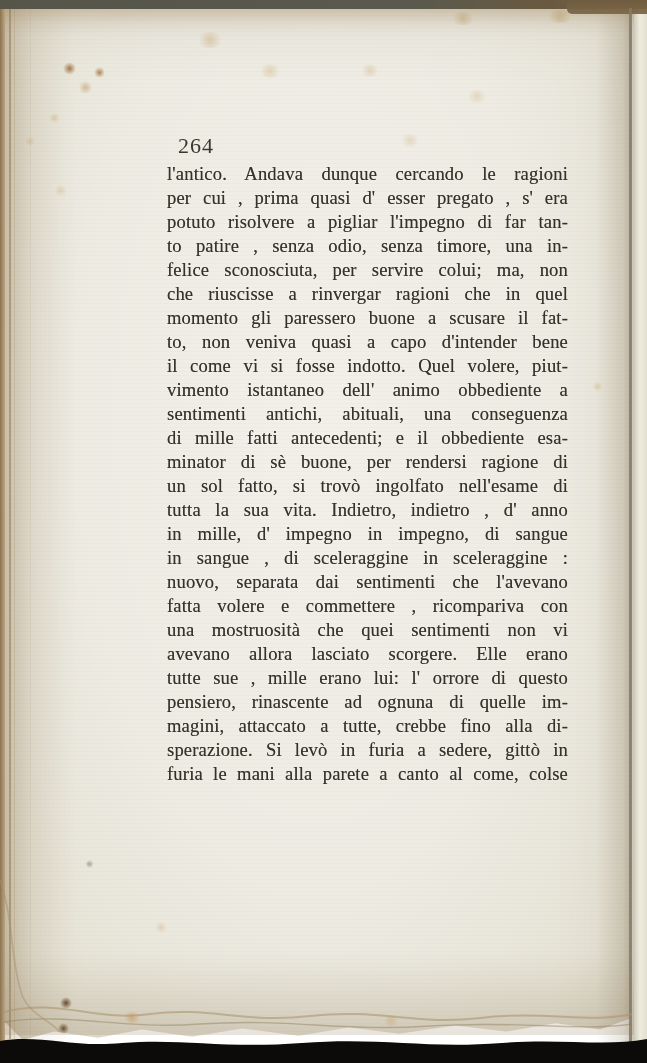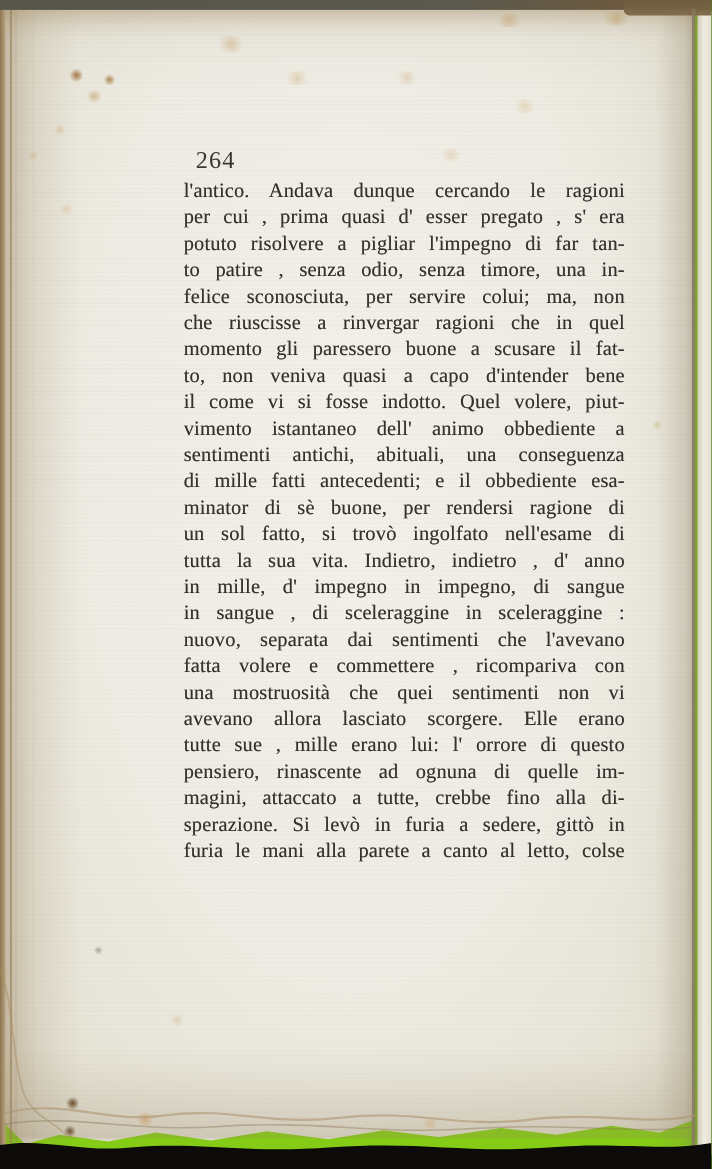--- a/index.html
+++ b/index.html
@@ -1,18 +1,18 @@
 <!DOCTYPE html>
 <html><head>
 <meta charset="utf-8">
 <style>
   html,body{margin:0;padding:0;background:#222;}
   .root{
     position:relative;width:647px;height:1063px;overflow:hidden;
-    background:#84cc16;
+    background:#ffffff;
     font-family:"Liberation Serif", serif;
   }
   
   .next-page{
     position:absolute;left:634px;top:10px;width:13px;height:1040px;
     background:linear-gradient(90deg,#cfcaba 0%,#efecdf 45%,#e2dfd0 100%);
   }
   
   .paper{
     position:absolute;left:4px;top:7px;width:627px;height:1036px;
@@ -140,16 +140,16 @@
     <div class="line">in mille, d' impegno in impegno, di sangue</div>
     <div class="line">in sangue , di sceleraggine in sceleraggine :</div>
     <div class="line">nuovo, separata dai sentimenti che l'avevano</div>
     <div class="line">fatta volere e commettere , ricompariva con</div>
     <div class="line">una mostruosità che quei sentimenti non vi</div>
     <div class="line">avevano allora lasciato scorgere. Elle erano</div>
     <div class="line">tutte sue , mille erano lui: l' orrore di questo</div>
     <div class="line">pensiero, rinascente ad ognuna di quelle im-</div>
     <div class="line">magini, attaccato a tutte, crebbe fino alla di-</div>
     <div class="line">sperazione. Si levò in furia a sedere, gittò in</div>
-    <div class="line">furia le mani alla parete a canto al letto, colse</div>
+    <div class="line">furia le mani alla parete a canto al come, colse</div>
   </div>
 
 </div>
 
 </body></html>

